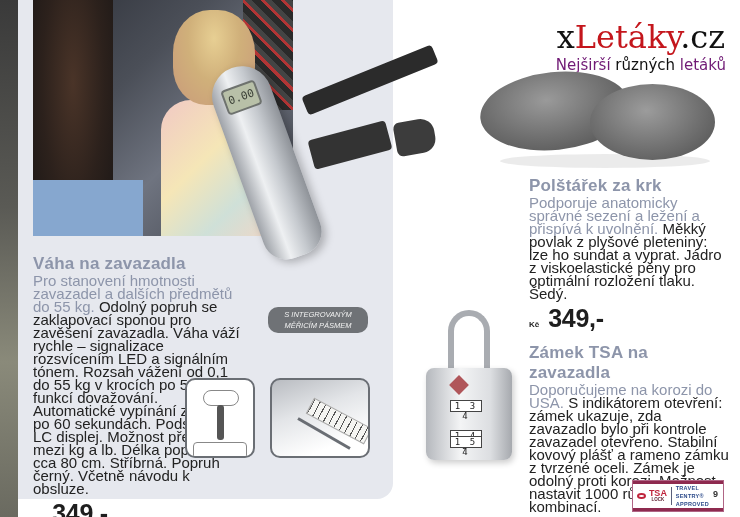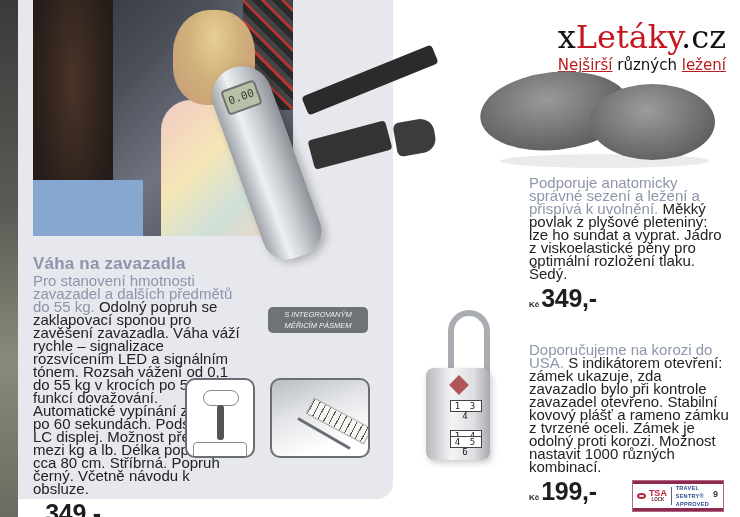--- a/index.html
+++ b/index.html
@@ -38,60 +38,60 @@
     transform: rotate(-22deg); }
   .strap2 { position: absolute; left: 310px; top: 130px; width: 80px; height: 30px; background: #333; border-radius: 4px;
     transform: rotate(-15deg); }
   .buckle { position: absolute; left: 395px; top: 120px; width: 40px; height: 34px; background: #3c3c3c; border-radius: 6px 14px 14px 6px;
     transform: rotate(-10deg); }
 
   
   .title { font-weight: bold; color: #8d95aa; font-size: 17px; letter-spacing: 0.2px; }
   .desc { font-size: 15px; line-height: 13px; color: #222; }
   .desc .lead { color: #8d95aa; }
-  .price { margin-top: 4px; display: flex; align-items: baseline; color: #1e1e1e; }
+  .price { margin-top: 4px; display: flex; align-items: baseline; color: #1e1e1e; gap: 7px; }
   .price .cur { font-size: 8px; margin-right: 2px; font-weight: bold; }
   .price .val { font-size: 25px; font-weight: bold; letter-spacing: -0.3px; }
 
   .prod-scale { position: absolute; left: 33px; top: 254px; width: 215px; }
   .prod-scale .desc { width: 210px; }
 
-  .badge-integrated { position: absolute; left: 268px; top: 307px; width: 100px; height: 26px; background: #6f7276; border-radius: 5px;
+  .badge-integrated { position: absolute; left: 268px; top: 307px; width: 100px; height: 26px; background: #6f7276; border-radius: 10px;
     color: #f0f0f0; font-size: 7.5px; text-align: center; line-height: 11px; padding-top: 2px; font-style: italic; }
 
   .thumb { position: absolute; top: 378px; width: 70px; height: 80px; border: 2px solid #6a6e74; border-radius: 10px; background: #ffffff; overflow: hidden; }
   .thumb-hand { left: 185px; }
   .thumb-tape { left: 270px; width: 100px; background: linear-gradient(160deg, #b9bcc1 0%, #e3e5e8 40%, #ffffff 80%); }
   .thumb-hand .hook { position: absolute; left: 30px; top: 25px; width: 7px; height: 35px; background: #555; border-radius: 3px; }
   .thumb-hand .suitcase { position: absolute; left: 6px; top: 62px; width: 54px; height: 20px; border: 1.5px solid #888; border-radius: 4px 4px 0 0; }
   .thumb-hand .hand { position: absolute; left: 16px; top: 10px; width: 36px; height: 16px; border: 1.5px solid #888; border-radius: 10px; }
   .thumb-tape .ruler { position: absolute; left: 34px; top: 32px; width: 66px; height: 18px; background: #f5f5f2; border: 1px solid #aaa;
     transform: rotate(28deg); background-image: repeating-linear-gradient(90deg, #555 0 1px, transparent 1px 6px); }
   .thumb-tape .arrow { position: absolute; left: 22px; top: 52px; width: 60px; height: 3px; background: #6a6e74; transform: rotate(30deg); }
 
   
   .watermark { position: absolute; right: 14px; top: 20px; text-align: center; }
   .watermark .brand { font-family: "DejaVu Serif", serif; font-size: 32px; line-height: 34px; color: #111; }
   .watermark .brand .red { color: #c4161c; }
   .watermark .tag { font-family: "DejaVu Sans", sans-serif; font-size: 15px; color: #111; margin-top: 2px; }
-  .watermark .tag .red { color: #b91c1c; text-decoration: underline; }
+  .watermark .tag .red { color: #701a75; }
 
   .pillow { position: absolute; left: 480px; top: 62px; width: 240px; height: 100px; }
   .pillow .lobe1 { position: absolute; left: 0; top: 10px; width: 150px; height: 78px; border-radius: 50%;
     background: radial-gradient(ellipse at 45% 35%, #9a9a9a 0%, #6d6d6d 55%, #4b4b4b 100%); transform: rotate(-6deg); }
   .pillow .lobe2 { position: absolute; left: 110px; top: 22px; width: 125px; height: 76px; border-radius: 50%;
     background: radial-gradient(ellipse at 45% 35%, #9c9c9c 0%, #707070 55%, #4d4d4d 100%); }
   .pillow .shadow { position: absolute; left: 20px; top: 92px; width: 210px; height: 14px; border-radius: 50%; background: rgba(0,0,0,0.08); }
 
   .prod-pillow { position: absolute; left: 529px; top: 176px; width: 200px; }
   .prod-lock { position: absolute; left: 529px; top: 343px; width: 200px; }
 
   .lock { position: absolute; left: 418px; top: 310px; width: 100px; height: 155px; }
   .lock .shackle { position: absolute; left: 30px; top: 0; width: 42px; height: 70px; border: 6px solid #a9acb1; border-bottom: none; border-radius: 22px 22px 0 0; }
-  .lock .body { position: absolute; left: 8px; top: 58px; width: 64px; height: 92px; border-radius: 8px;
+  .lock .body { position: absolute; left: 8px; top: 58px; width: 86px; height: 92px; border-radius: 8px;
     background: linear-gradient(90deg, #b5b8bd 0%, #f3f4f5 40%, #dcdee1 75%, #a6a9ae 100%); box-shadow: 2px 3px 6px rgba(0,0,0,0.2); }
   .lock .tsa-diamond { position: absolute; left: 26px; top: 10px; width: 14px; height: 14px; background: #b0565a; transform: rotate(45deg); }
   .lock .dial { position: absolute; left: 24px; width: 32px; height: 12px; background: #fff; border: 1.5px solid #444;
     font-family: "DejaVu Sans Mono", monospace; font-size: 9px; line-height: 10px; text-align: center; color: #222; letter-spacing: 2px; }
 
   .tsa-logo { position: absolute; left: 633px; top: 435px; width: 90px; height: 30px; border-top: 3px solid #8e2a4f; border-bottom: 3px solid #8e2a4f;
     background: #fff; display: flex; align-items: center; padding: 0 4px; outline: 1px solid #b06585; margin-top: 46px; }
   .tsa-logo .eye { width: 10px; height: 6px; border: 2px solid #c0243c; border-radius: 50%; margin-right: 3px; }
   .tsa-logo .tsa-text { color: #c0243c; font-weight: bold; font-size: 9px; line-height: 8px; text-align: center; }
   .tsa-logo .tsa-text .small { display: block; font-size: 4.5px; line-height: 6px; color: #5a1a2c; }
@@ -139,46 +139,48 @@
     <div class="hook"></div>
     <div class="suitcase"></div>
   </div>
   <div class="thumb thumb-tape">
     <div class="ruler"></div>
     <div class="arrow"></div>
   </div>
 
   <div class="watermark">
     <div class="brand"><span>x</span><span class="red">Letáky</span><span>.cz</span></div>
-    <div class="tag"><span class="red">Nejširší</span><span> různých </span><span class="red">ležení</span></div>
+    <div class="tag"><span class="red">Nejširší</span><span> různých </span><span class="red">letáků</span></div>
   </div>
 
   <div class="pillow">
     <div class="shadow"></div>
     <div class="lobe1"></div>
     <div class="lobe2"></div>
   </div>
   <div class="prod-pillow">
+    <div class="title">Polštářek za krk</div>
     <div class="desc"><span class="lead">Podporuje anatomicky správné sezení a ležení a přispívá k uvolnění.</span><span> Měkký povlak z plyšové pleteniny: lze ho sundat a vyprat. Jádro z viskoelastické pěny pro optimální rozložení tlaku. Šedý.</span></div>
     <div class="price">
       <span class="cur">Kč</span>
       <span class="val">349,-</span>
     </div>
   </div>
 
   <div class="lock">
     <div class="shackle"></div>
     <div class="body">
       <div class="tsa-diamond"></div>
       <div class="dial" style="top:32px">1 3 4</div>
       <div class="dial" style="top:62px">1 4 5</div>
-      <div class="dial" style="top:68px">4 5 6</div>
+      <div class="dial" style="top:68px">1 5 4</div>
     </div>
   </div>
   <div class="prod-lock">
+    <div class="title">Zámek TSA na zavazadla</div>
     <div class="desc"><span class="lead">Doporučujeme na korozi do USA.</span><span> S indikátorem otevření: zámek ukazuje, zda zavazadlo bylo při kontrole zavazadel otevřeno. Stabilní kovový plášť a rameno zámku z tvrzené oceli. Zámek je odolný proti korozi. Možnost nastavit 1000 různých kombinací.</span></div>
     <div class="price">
       <span class="cur">Kč</span>
       <span class="val">199,-</span>
     </div>
   </div>
 
   <div class="tsa-logo">
     <div class="eye"></div>
     <div class="tsa-text"><span>TSA</span><span class="small">LOCK</span></div>

